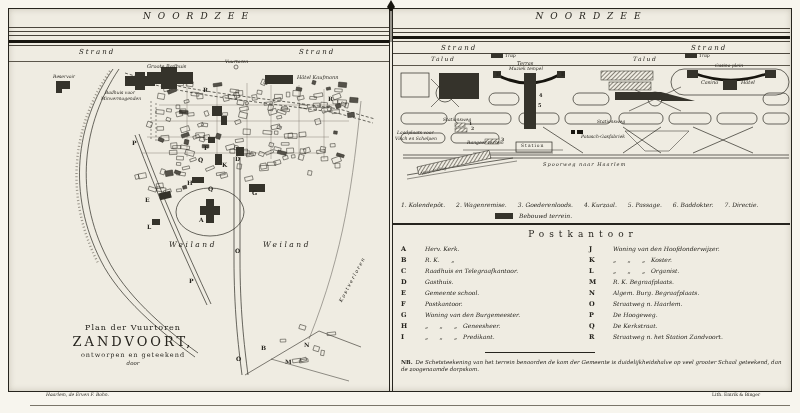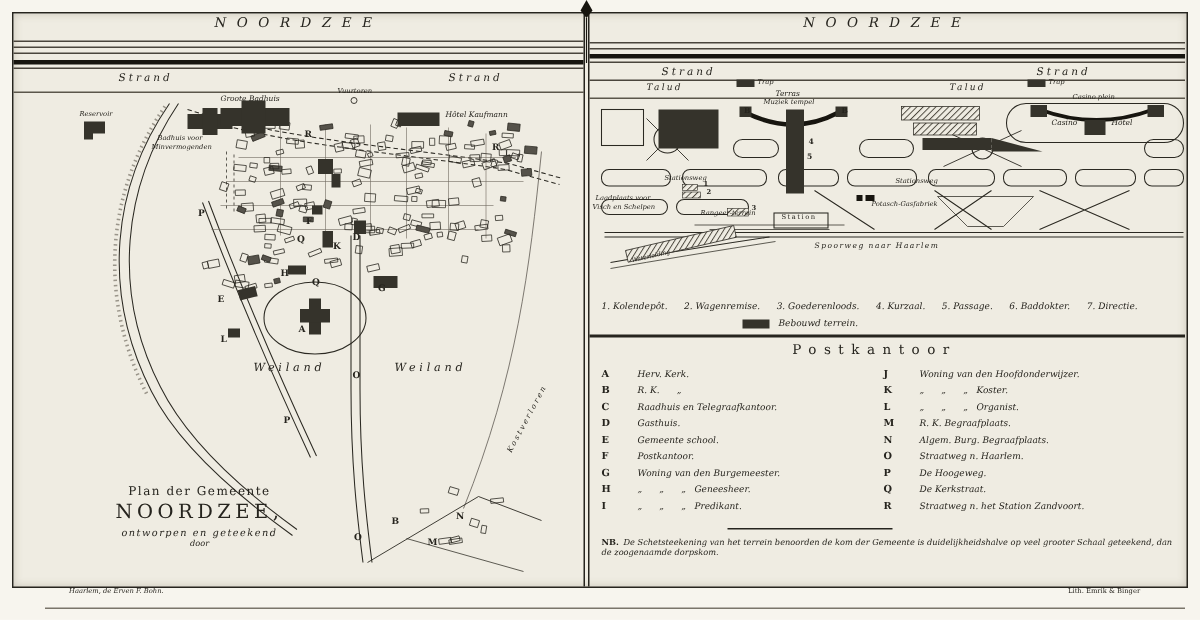--- a/index.html
+++ b/index.html
@@ -21,21 +21,21 @@
   .blk{position:absolute;background:#35332b;}
   .keyrow{position:absolute;left:8px;top:192px;width:384px;display:flex;gap:11px;font-size:6px;font-style:italic;}
   .kitem{white-space:nowrap;}
   .vcol{position:absolute;top:236px;font-size:6px;}
   .vrow{height:11px;white-space:pre;}
   .vkey{display:inline-block;width:24px;font-size:6.5px;font-weight:bold;}
   .vval{font-style:italic;}
   .title-block{position:absolute;left:38px;top:314px;width:172px;text-align:center;font-style:normal;}
   .title-block .l1{font-size:8px;letter-spacing:1px;}
   .title-block .l2{font-size:13px;letter-spacing:3px;margin-top:2px;}
-  .title-block .l3{font-size:6.5px;letter-spacing:1px;margin-top:2px;font-style:italic;}
+  .title-block .l3{font-size:6.5px;letter-spacing:1px;margin-top:2px;}
   .title-block .l4{font-size:5.5px;margin-top:1px;font-style:italic;}
   .title-block .l5{font-size:9px;letter-spacing:2px;margin-top:2px;}
   svg{position:absolute;left:0;top:0;}
   .hline{position:absolute;background:#26241e;}
 </style>
 </head>
 <body>
 
 <div class="page">
 
@@ -292,22 +292,22 @@
       <span class="mk" style="left:190px;top:208px">A</span>
       <span class="mk" style="left:138px;top:215px">L</span>
       <span class="mk" style="left:226px;top:239px">O</span>
       <span class="mk" style="left:180px;top:269px">P</span>
       <span class="mk" style="left:227px;top:347px">O</span>
       <span class="mk" style="left:252px;top:336px">B</span>
       <span class="mk" style="left:276px;top:350px">M</span>
       <span class="mk" style="left:295px;top:333px">N</span>
 
       <div class="title-block">
-        <div class="l1">Plan der Gemeente</div>
-        <div class="l2">NOORDZEE,</div>
+        <div class="l1">Plan der Vuurtoren</div>
+        <div class="l2">ZANDVOORT,</div>
         <div class="l3">ontworpen en geteekend</div>
         <div class="l4">door</div>
       </div>
     </div>
 
     <div class="vdiv" style="left:380px"></div>
     <div class="vdiv" style="left:383px"></div>
 
     <div class="panel pright">
       <div class="sea">NOORDZEE</div>

